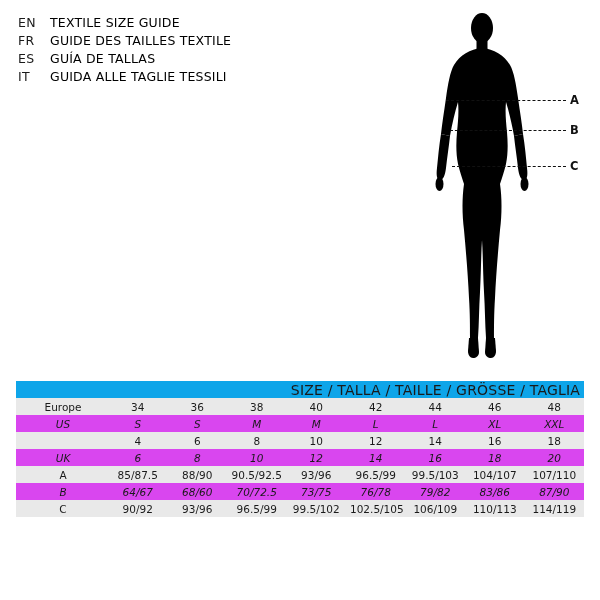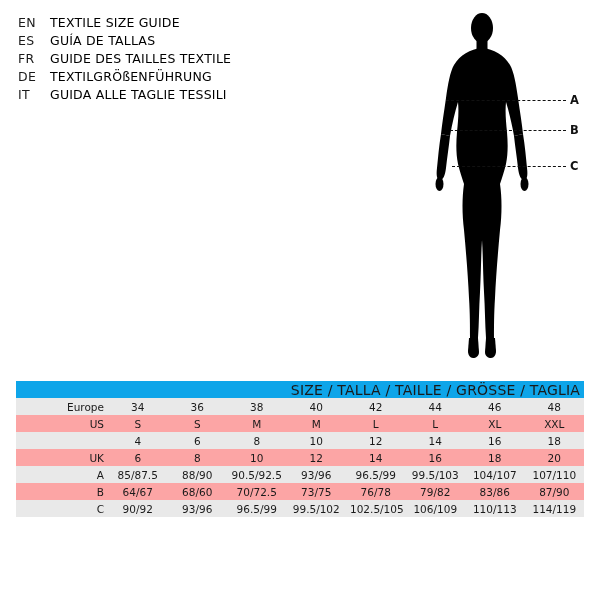--- a/index.html
+++ b/index.html
@@ -96,36 +96,37 @@
   }
   table.size-table td {
     height: 17px;
     padding: 0 4px;
     text-align: center;
     color: #1a1a1a;
     white-space: nowrap;
     overflow: hidden;
   }
   table.size-table td.rowhead {
-    text-align: right;
+    text-align: center;
     padding-left: 6px;
     margin-left: 6px;
   }
   tr.header-row td {
     background: #0ea5e9;
     text-align: right;
     font-size: 14px;
     letter-spacing: 0.2px;
     color: #1a1a1a;
   }
   tr.band td {
     background: #e9e9e9;
   }
   tr.plain td {
-    background: #fca5a5;
+    background: #d946ef;
+    font-style: italic;
   }
 
   
   .legend {
     position: absolute;
     left: 18px;
     top: 541px;
     width: 560px;
   }
   .legend-row {
@@ -141,30 +142,26 @@
 <body>
 
 <div class="page">
 
   <div class="lang-block">
     <div class="lang-row">
       <span class="lang-code">EN</span>
       <span class="lang-text">TEXTILE SIZE GUIDE</span>
     </div>
     <div class="lang-row">
-      <span class="lang-code">ES</span>
-      <span class="lang-text">GUÍA DE TALLAS</span>
-    </div>
-    <div class="lang-row">
       <span class="lang-code">FR</span>
       <span class="lang-text">GUIDE DES TAILLES TEXTILE</span>
     </div>
     <div class="lang-row">
-      <span class="lang-code">DE</span>
-      <span class="lang-text">TEXTILGRÖßENFÜHRUNG</span>
+      <span class="lang-code">ES</span>
+      <span class="lang-text">GUÍA DE TALLAS</span>
     </div>
     <div class="lang-row">
       <span class="lang-code">IT</span>
       <span class="lang-text">GUIDA ALLE TAGLIE TESSILI</span>
     </div>
   </div>
 
   <div class="figure-wrap">
     <svg width="170" height="360" viewBox="0 0 170 360" xmlns="http://www.w3.org/2000/svg" aria-hidden="true">
       <g fill="#000000">

